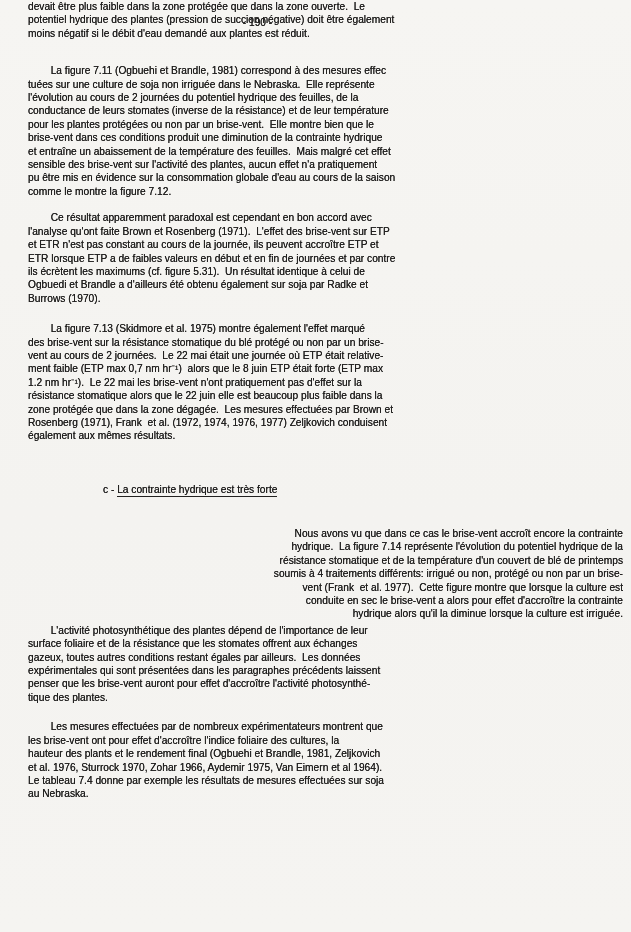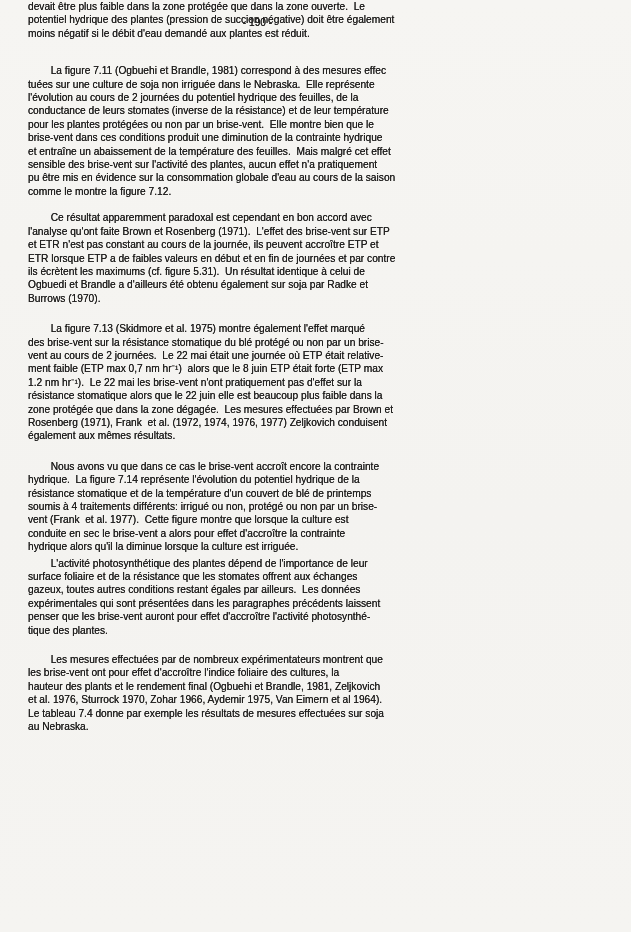--- a/index.html
+++ b/index.html
@@ -37,21 +37,21 @@
   }
   .para {
     margin: 0;
     white-space: pre-wrap;
   }
   .p1 { }
   .p2 { margin-top: 24px; }
   .p3 { margin-top: 13px; }
   .p4 { margin-top: 17px; }
   .sub-heading { margin-top: 27px; padding-left: 58px; white-space: pre; }
-  .p5 { margin-top: 17px; }
+  .p5 { margin-top: 17px; text-align: right; }
   .section-heading { margin-top: 21px; white-space: pre; }
   .section-heading .section-label { margin-left: 14px; }
   .p6 { margin-top: 3px; }
   .p7 { margin-top: 16px; }
   .underlined {
     border-bottom: 1px solid #222120;
     padding-bottom: 1px;
   }
 </style>
 </head>
@@ -89,20 +89,23 @@
     <p class="para p4">        La figure 7.13 (Skidmore et al. 1975) montre également l'effet marqué
 des brise-vent sur la résistance stomatique du blé protégé ou non par un brise-
 vent au cours de 2 journées.  Le 22 mai était une journée où ETP était relative-
 ment faible (ETP max 0,7 nm hr⁻¹)  alors que le 8 juin ETP était forte (ETP max
 1.2 nm hr⁻¹).  Le 22 mai les brise-vent n'ont pratiquement pas d'effet sur la
 résistance stomatique alors que le 22 juin elle est beaucoup plus faible dans la
 zone protégée que dans la zone dégagée.  Les mesures effectuées par Brown et
 Rosenberg (1971), Frank  et al. (1972, 1974, 1976, 1977) Zeljkovich conduisent
 également aux mêmes résultats.</p>
 
+    <div class="sub-heading">
+      <span>c - </span><span class="underlined">La contrainte hydrique est très forte</span>
+    </div>
 
     <p class="para p5">        Nous avons vu que dans ce cas le brise-vent accroît encore la contrainte
 hydrique.  La figure 7.14 représente l'évolution du potentiel hydrique de la
 résistance stomatique et de la température d'un couvert de blé de printemps
 soumis à 4 traitements différents: irrigué ou non, protégé ou non par un brise-
 vent (Frank  et al. 1977).  Cette figure montre que lorsque la culture est
 conduite en sec le brise-vent a alors pour effet d'accroître la contrainte
 hydrique alors qu'il la diminue lorsque la culture est irriguée.</p>
 
 

